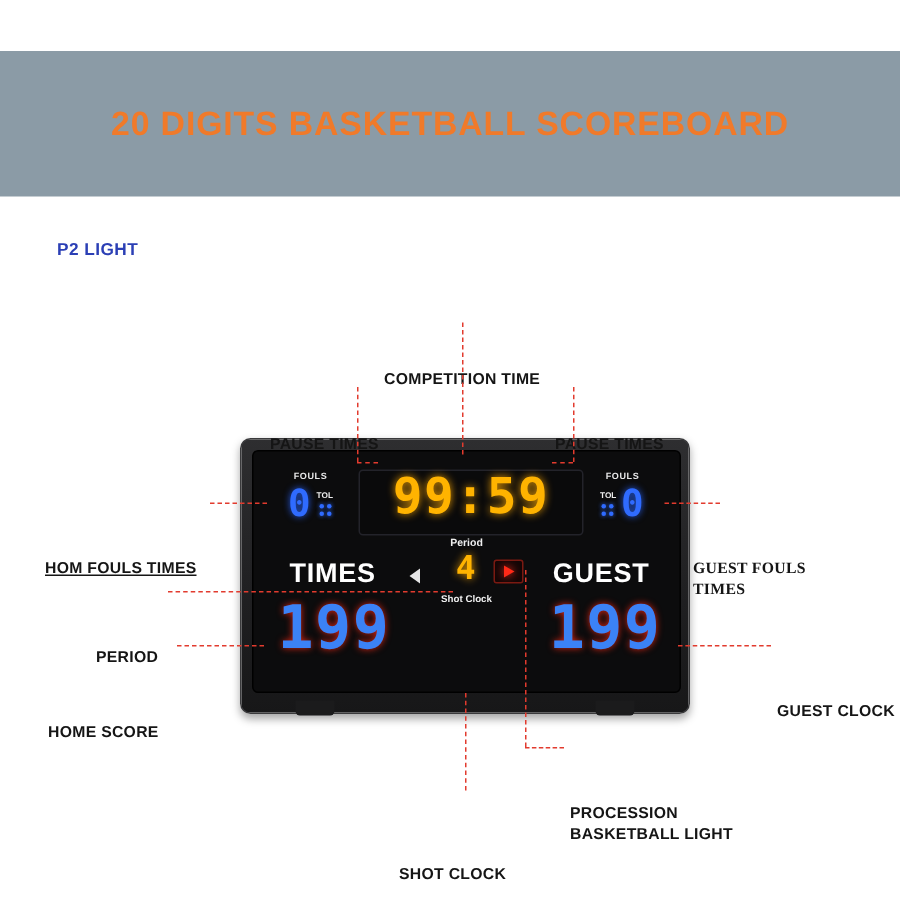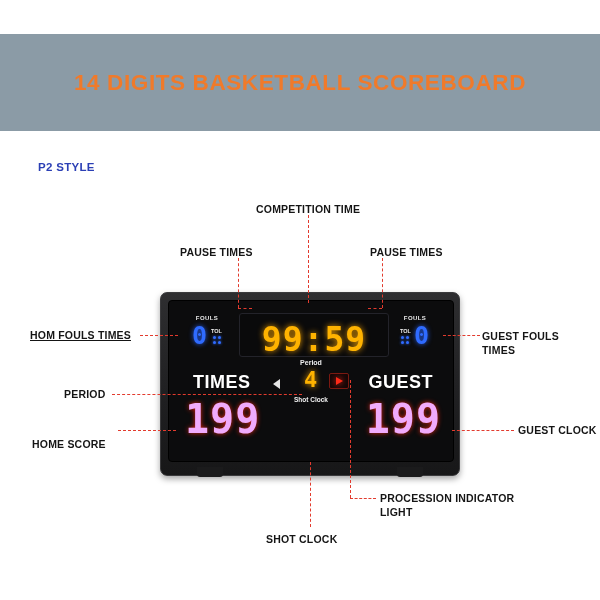--- a/index.html
+++ b/index.html
@@ -84,21 +84,21 @@
   .board-foot.left { left: 36px; }
   .board-foot.right { right: 36px; }
 
   
   .seg {
     font-family: "DejaVu Sans Mono", monospace;
     font-weight: bold;
     line-height: 1;
     letter-spacing: 1px;
   }
-  .seg-red    { color: #f0abfc; text-shadow: 0 0 5px rgba(255,40,20,0.85); }
+  .seg-red    { color: #3b82f6; text-shadow: 0 0 5px rgba(255,40,20,0.85); }
   .seg-amber  { color: #ffb300; text-shadow: 0 0 6px rgba(255,170,0,0.9); }
   .seg-blue   { color: #2f6bff; text-shadow: 0 0 5px rgba(40,100,255,0.9); }
   .seg-green  { color: #2ee84a; text-shadow: 0 0 6px rgba(40,240,70,0.85); }
 
   .tiny-label {
     color: #e9e9e9;
     font-size: 6px;
     font-weight: bold;
     letter-spacing: 0.4px;
   }
@@ -140,21 +140,21 @@
   .clock-panel {
     position: absolute;
     left: 70px;
     top: 12px;
     width: 148px;
     height: 42px;
     background: #0a0a0b;
     border: 1px solid #23232a;
     border-radius: 3px;
     display: flex;
-    align-items: flex-end;
+    align-items: flex-start;
     justify-content: center;
   }
   .clock-digits {
     font-size: 33px;
     letter-spacing: 1px;
   }
 
   .period-caption {
     position: absolute;
     left: 0; right: 0;
@@ -248,40 +248,41 @@
   }
 
   
   .ann {
     position: absolute;
     color: #151515;
     font-size: 10.5px;
     font-weight: bold;
     letter-spacing: 0.2px;
     white-space: nowrap;
+    margin-top: 44px;
   }
   .ann.two-line { white-space: normal; line-height: 1.35; }
 
   .leader {
     position: absolute;
     border-color: #e23b2e;
     border-style: dashed;
     border-width: 0;
   }
   .lh { border-top-width: 1px; height: 0; }
   .lv { border-left-width: 1px; width: 0; }
 </style>
 </head>
 <body>
 
 <div class="banner">
-  <div class="banner-title">14 DIGITS BASKETBALL SCOREBOARD</div>
+  <div class="banner-title">20 DIGITS BASKETBALL SCOREBOARD</div>
 </div>
 
-<div class="style-label">P2 STYLE</div>
+<div class="style-label">P2 LIGHT</div>
 
 <div class="board-wrap">
   <div class="board-outer">
     <div class="board-inner">
 
       <div class="fouls-block left">
         <div class="tiny-label fouls-caption">FOULS</div>
         <div class="fouls-row">
           <div class="seg seg-blue fouls-digit">0</div>
           <div class="tol-group">
@@ -350,30 +351,30 @@
 <div class="leader lv" style="left:238px; top:258px; height:50px;"></div>
 <div class="leader lh" style="left:238px; top:308px; width:14px;"></div>
 
 <div class="ann" style="left:370px; top:246px;">PAUSE TIMES</div>
 <div class="leader lv" style="left:382px; top:258px; height:50px;"></div>
 <div class="leader lh" style="left:368px; top:308px; width:14px;"></div>
 
 <div class="ann" style="left:30px; top:329px;text-decoration:underline;">HOM FOULS TIMES</div>
 <div class="leader lh" style="left:140px; top:335px; width:38px;"></div>
 
-<div class="ann two-line" style="left:482px; top:329px; width:95px;">GUEST FOULS TIMES</div>
+<div class="ann two-line" style="left:462px; top:329px; width:95px;font-family:Liberation Serif, serif;">GUEST FOULS TIMES</div>
 <div class="leader lh" style="left:443px; top:335px; width:37px;"></div>
 
 <div class="ann" style="left:64px; top:388px;">PERIOD</div>
 <div class="leader lh" style="left:112px; top:394px; width:190px;"></div>
 
 <div class="ann" style="left:32px; top:438px;">HOME SCORE</div>
 <div class="leader lh" style="left:118px; top:430px; width:58px;"></div>
 
 <div class="ann" style="left:518px; top:424px;">GUEST CLOCK</div>
 <div class="leader lh" style="left:452px; top:430px; width:62px;"></div>
 
 <div class="ann" style="left:266px; top:533px;">SHOT CLOCK</div>
 <div class="leader lv" style="left:310px; top:462px; height:65px;"></div>
 
-<div class="ann two-line" style="left:380px; top:491px; width:140px;">PROCESSION INDICATOR LIGHT</div>
+<div class="ann two-line" style="left:380px; top:491px; width:140px;">PROCESSION BASKETBALL LIGHT</div>
 <div class="leader lv" style="left:350px; top:380px; height:118px;"></div>
 <div class="leader lh" style="left:350px; top:498px; width:26px;"></div>
 
 </body></html>

